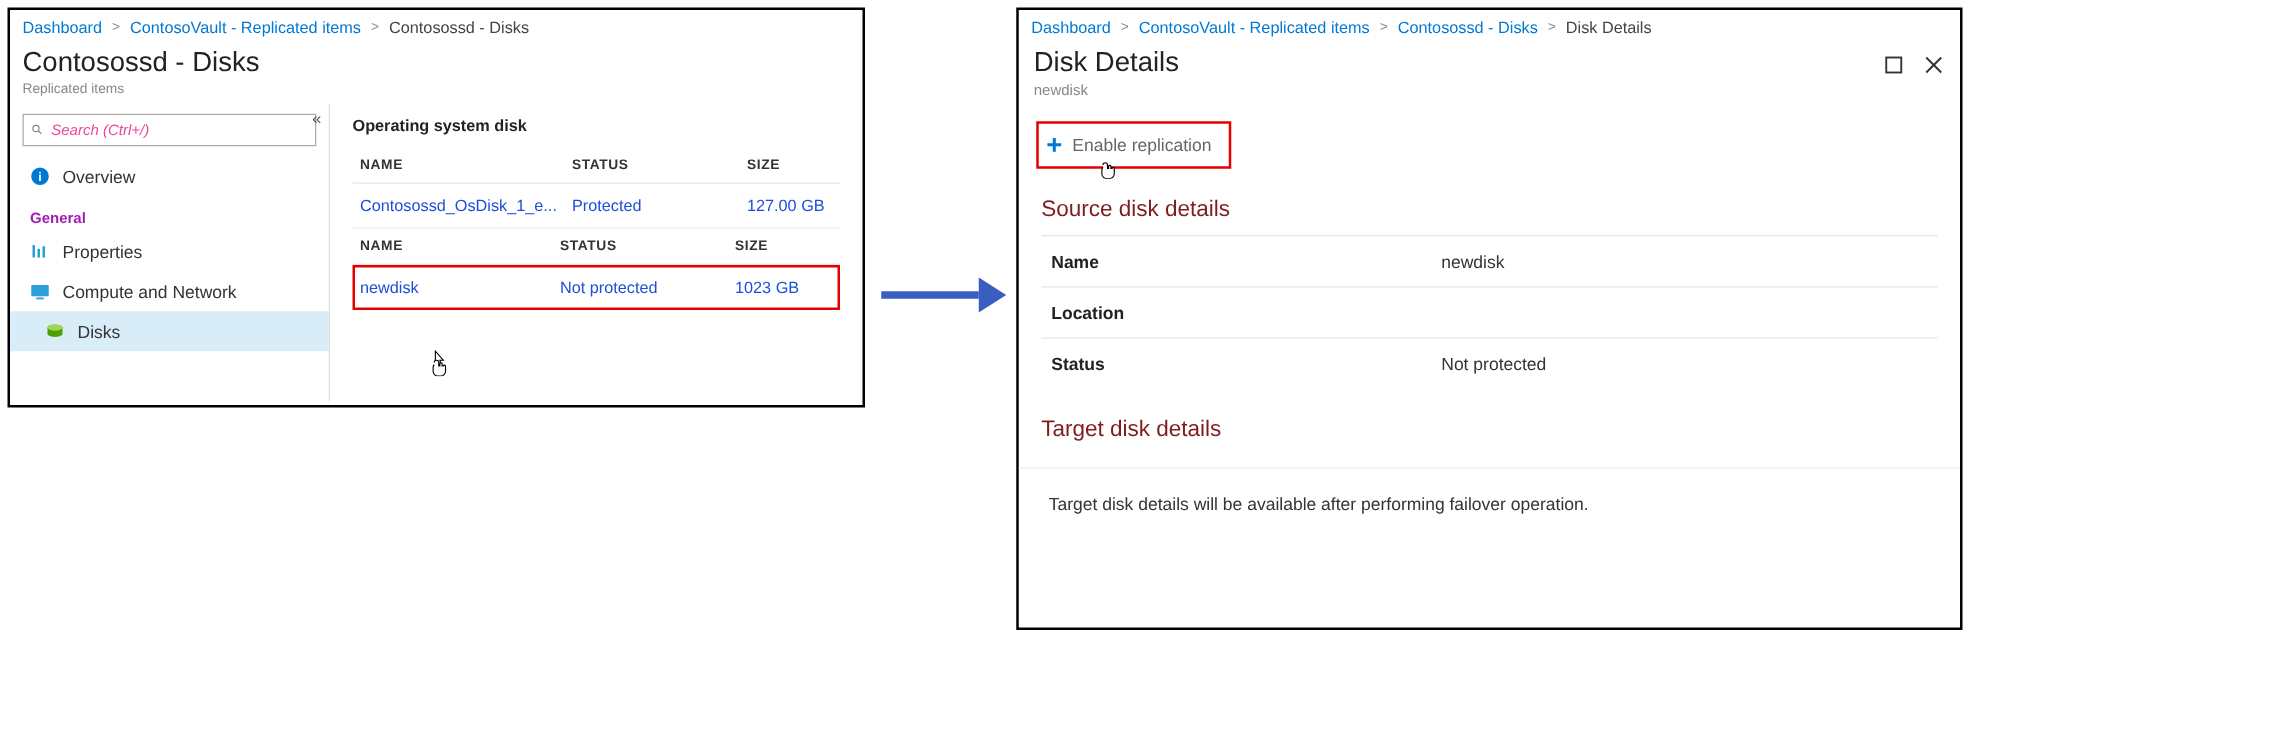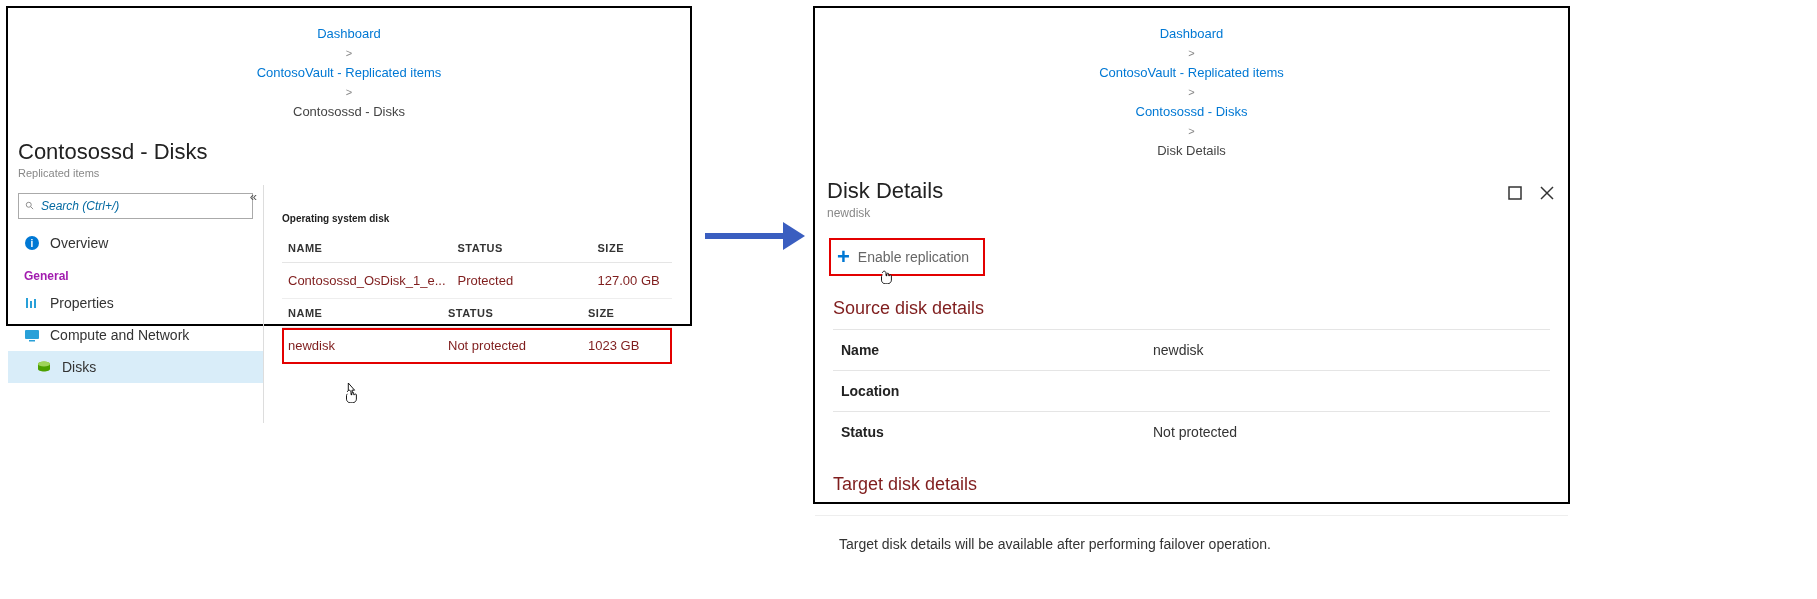--- a/index.html
+++ b/index.html
@@ -3,43 +3,43 @@
 <meta charset="utf-8">
 <style>
   * { box-sizing: border-box; margin: 0; padding: 0; font-family: "Segoe UI", Arial, sans-serif; }
   body { background: #fff; width: 1817px; height: 599px; position: relative; }
 
   
   .panel-left {
     position: absolute; left: 6px; top: 6px; width: 686px; height: 320px;
     border: 2px solid #000;
   }
-  .breadcrumb { display: flex; align-items: center; gap: 6px; padding: 18px 10px; font-size: 13px; color: #0078d4; flex-direction: column; }
+  .breadcrumb { display: flex; align-items: center; gap: 6px; padding: 6px 10px; font-size: 13px; color: #0078d4; }
   .breadcrumb .sep { color: #888; font-size: 11px; margin: 0 2px; }
   .breadcrumb .current { color: #444; }
   .pl-head { padding: 2px 10px 6px 10px; }
   .pl-title { font-size: 22px; color: #222; font-weight: 400; }
   .pl-sub { font-size: 11px; color: #888; margin-top: 2px; }
 
   .pl-body { display: flex; height: calc(100% - 78px); }
   .pl-side { width: 256px; border-right: 1px solid #ddd; position: relative; }
   .collapse { position: absolute; right: 6px; top: 4px; font-size: 13px; color: #555; }
   .search-wrap { padding: 8px 10px; }
-  .search-box { width: 100%; border: 1px solid #aaa; height: 26px; display: flex; align-items: center; padding: 0 6px; font-size: 12px; color: #0369a1; font-style: italic; }
+  .search-box { width: 100%; border: 1px solid #aaa; height: 26px; display: flex; align-items: center; padding: 0 6px; font-size: 12px; color: #ec4899; font-style: italic; }
   .search-box svg { width: 12px; height: 12px; margin-right: 6px; }
   .side-item { display: flex; align-items: center; gap: 10px; padding: 8px 16px; font-size: 14px; color: #333; cursor: pointer; }
   .side-item.selected { background: #d9edf9; padding-left: 28px; }
   .side-section { padding: 10px 16px 4px 16px; font-size: 12px; color: #a21caf; font-weight: 600; }
   .ic { width: 16px; height: 16px; display: inline-flex; align-items: center; justify-content: center; }
 
   .pl-main { flex: 1; padding: 8px 18px; position: relative; }
-  .section-title { font-size: 10px; font-weight: 600; color: #222; margin: 20px 0 10px 0; }
+  .section-title { font-size: 13px; font-weight: 600; color: #222; margin: 2px 0 10px 0; }
   .tbl { width: 100%; border-collapse: collapse; font-size: 13px; }
   .tbl th { text-align: left; font-size: 11px; font-weight: 700; color: #333; padding: 8px 6px; border-bottom: 1px solid #e5e5e5; letter-spacing: 0.5px; }
-  .tbl td { padding: 10px 6px; border-bottom: 1px solid #eee; color: #7f1d1d; }
+  .tbl td { padding: 10px 6px; border-bottom: 1px solid #eee; color: #1d4ed8; }
   .col-name { width: 160px; }
   .col-status { width: 140px; }
   .col-size { text-align: left; }
   .highlight-row { outline: 2px solid #e30000; outline-offset: -2px; position: relative; }
   .cursor-ptr { position: absolute; width: 18px; height: 22px; pointer-events: none; }
 
   
   .arrow { position: absolute; left: 705px; top: 222px; width: 100px; height: 28px; display: flex; align-items: center; }
   .arrow-line { flex: 1; height: 6px; background: #3a5ec0; }
   .arrow-head { width: 0; height: 0; border-top: 14px solid transparent; border-bottom: 14px solid transparent; border-left: 22px solid #3a5ec0; }

